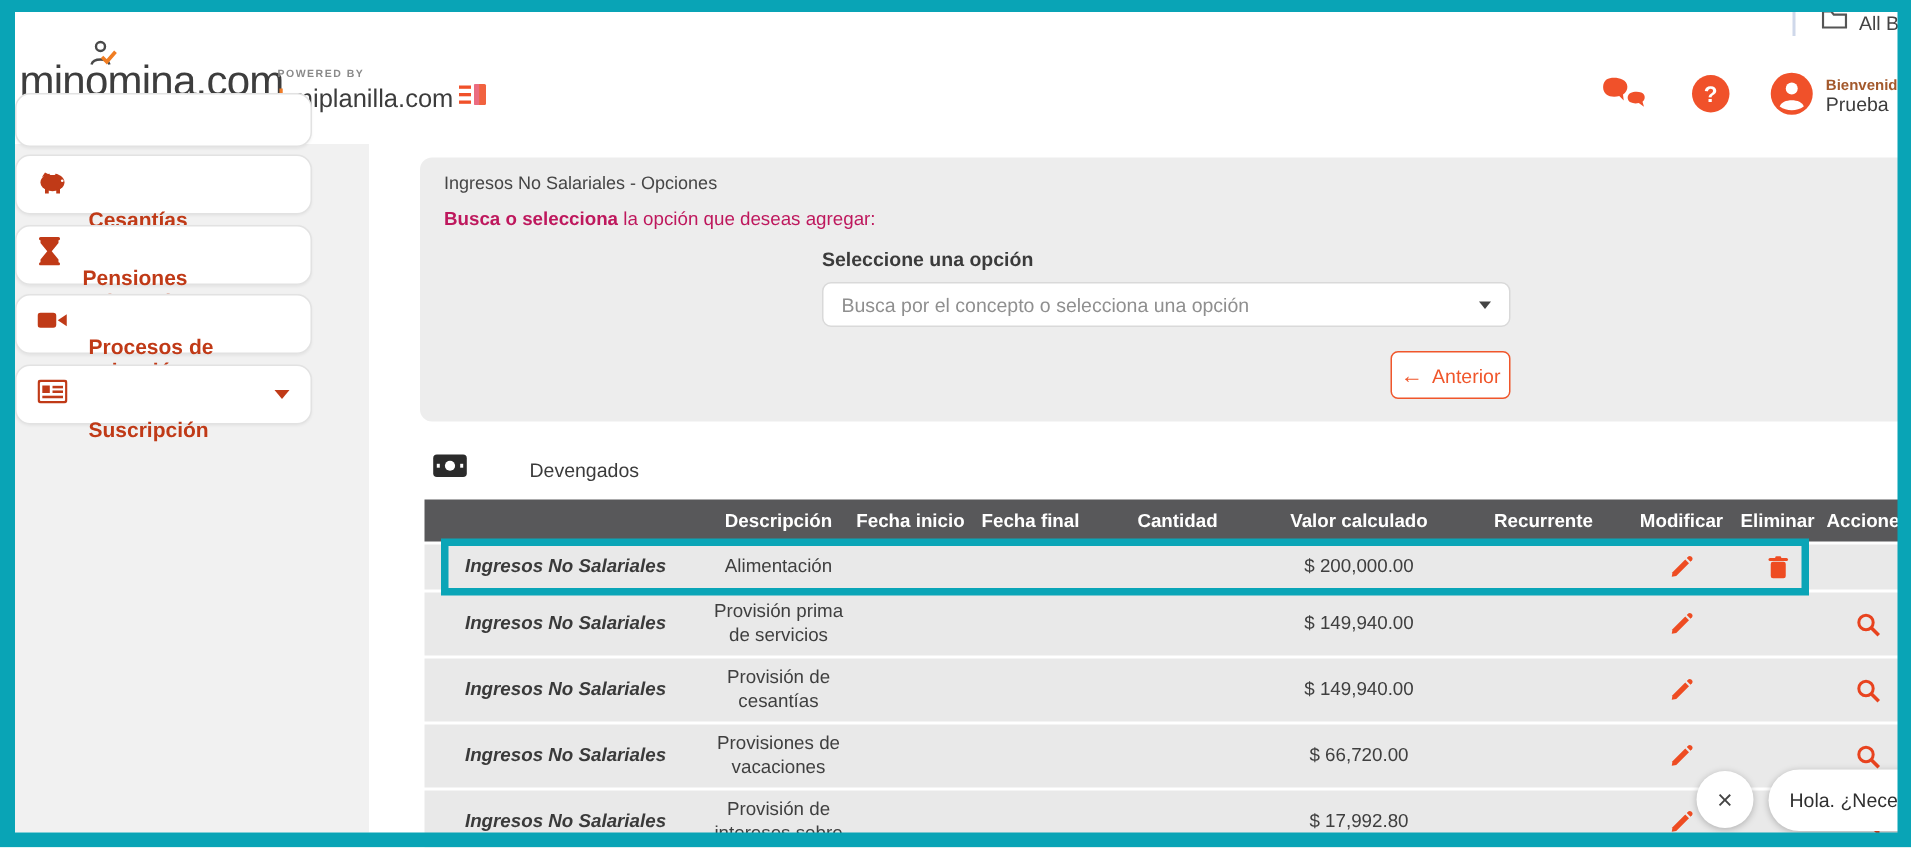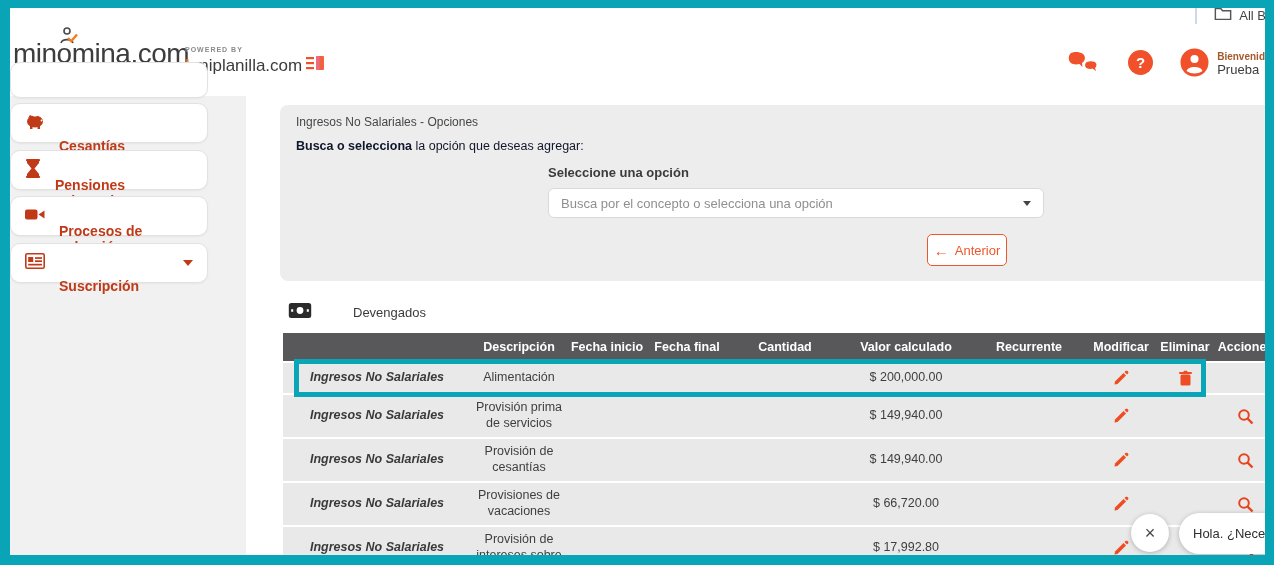--- a/index.html
+++ b/index.html
@@ -36,24 +36,24 @@
   
   .sidebar-bg { position:absolute; left:9px; top:88px; width:237px; bottom:10px; background:#f1f1f1; z-index:1; }
   .side-card { position:absolute; left:10px; width:198px; height:40px; background:#fff; border:1px solid #e2e2e2; border-radius:10px; box-shadow:0 1px 2px rgba(0,0,0,.05); display:flex; align-items:center; padding:0 14px; gap:14px; cursor:pointer; z-index:2; }
   .side-card .lbl { font-size:14px; font-weight:bold; color:#c03a17;margin-top:45px; }
   .side-card.partial { top:62px; height:36px; cursor:default; }
   .caret-down { width:0; height:0; border-left:5px solid transparent; border-right:5px solid transparent; border-top:6px solid #c03a17; margin-left:auto; }
 
   
   .panel { position:absolute; left:280px; top:105px; width:1000px; height:176px; background:#ededed; border-radius:8px; z-index:2; }
   .panel-title { position:absolute; left:16px; top:10px; font-size:12px; color:#464646; }
-  .panel-sub { position:absolute; left:16px; top:34px; font-size:12.5px; color:#0f172a; }
+  .panel-sub { position:absolute; left:16px; top:34px; font-size:12.5px; color:#be185d; }
   .panel-sub b { font-weight:bold; }
   .select-label { position:absolute; left:268px; top:60px; font-size:13px; font-weight:bold; color:#3b3b3b; }
-  .select-box { position:absolute; left:268px; top:83px; width:496px; height:30px; background:#fff; border:1px solid #d9d9d9; border-radius:6px; display:flex; align-items:center; padding:0 12px; cursor:pointer; }
+  .select-box { position:absolute; left:268px; top:83px; width:459px; height:30px; background:#fff; border:1px solid #d9d9d9; border-radius:6px; display:flex; align-items:center; padding:0 12px; cursor:pointer; }
   .select-placeholder { font-size:13px; color:#8f8f8f; flex:1; white-space:nowrap; overflow:hidden; }
   .select-caret { width:0; height:0; border-left:4px solid transparent; border-right:4px solid transparent; border-top:5px solid #444; }
   .back-btn { position:absolute; left:647px; top:129px; width:80px; height:32px; background:#fff; border:1.5px solid #f0562b; border-radius:5px; color:#f0562b; font-size:13px; display:flex; align-items:center; justify-content:center; gap:6px; cursor:pointer; }
   .back-arrow { font-size:15px; line-height:1; }
 
   
   .section-head { position:absolute; left:288px; top:302px; display:flex; align-items:center; gap:9px; z-index:2; }
   .section-title { font-size:13px; color:#3b3b3b;margin-left:32px; }
 
   

